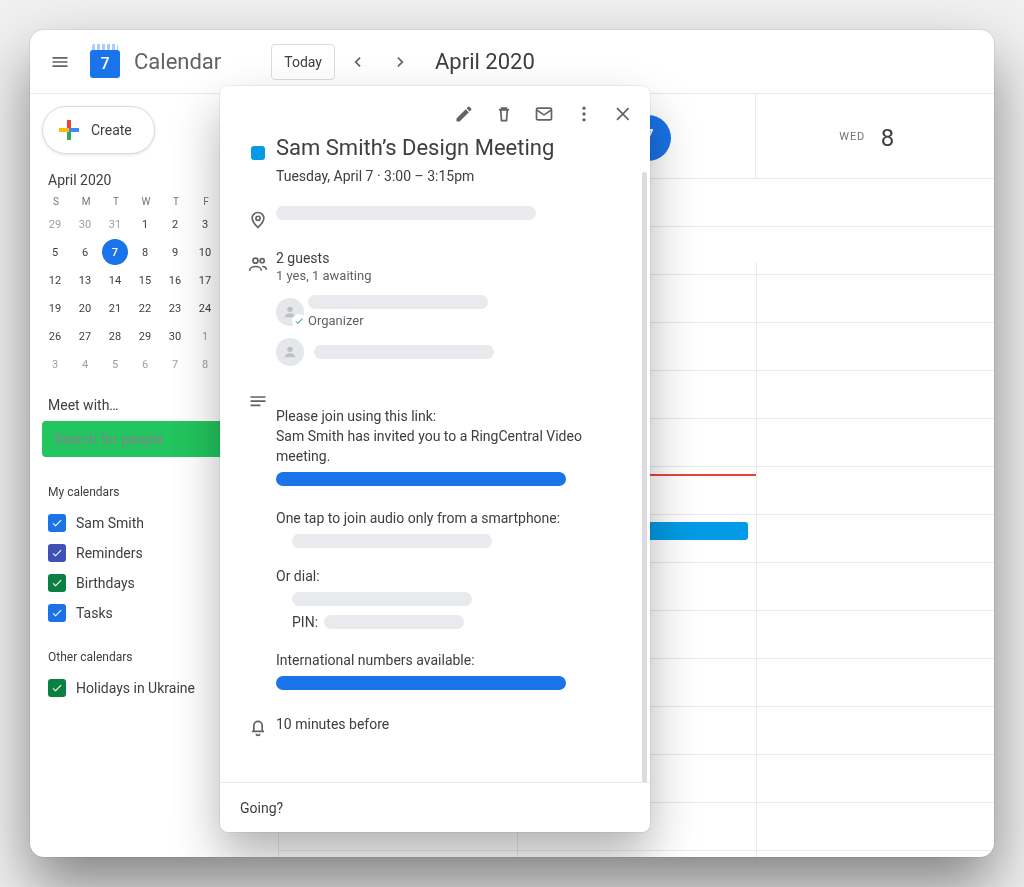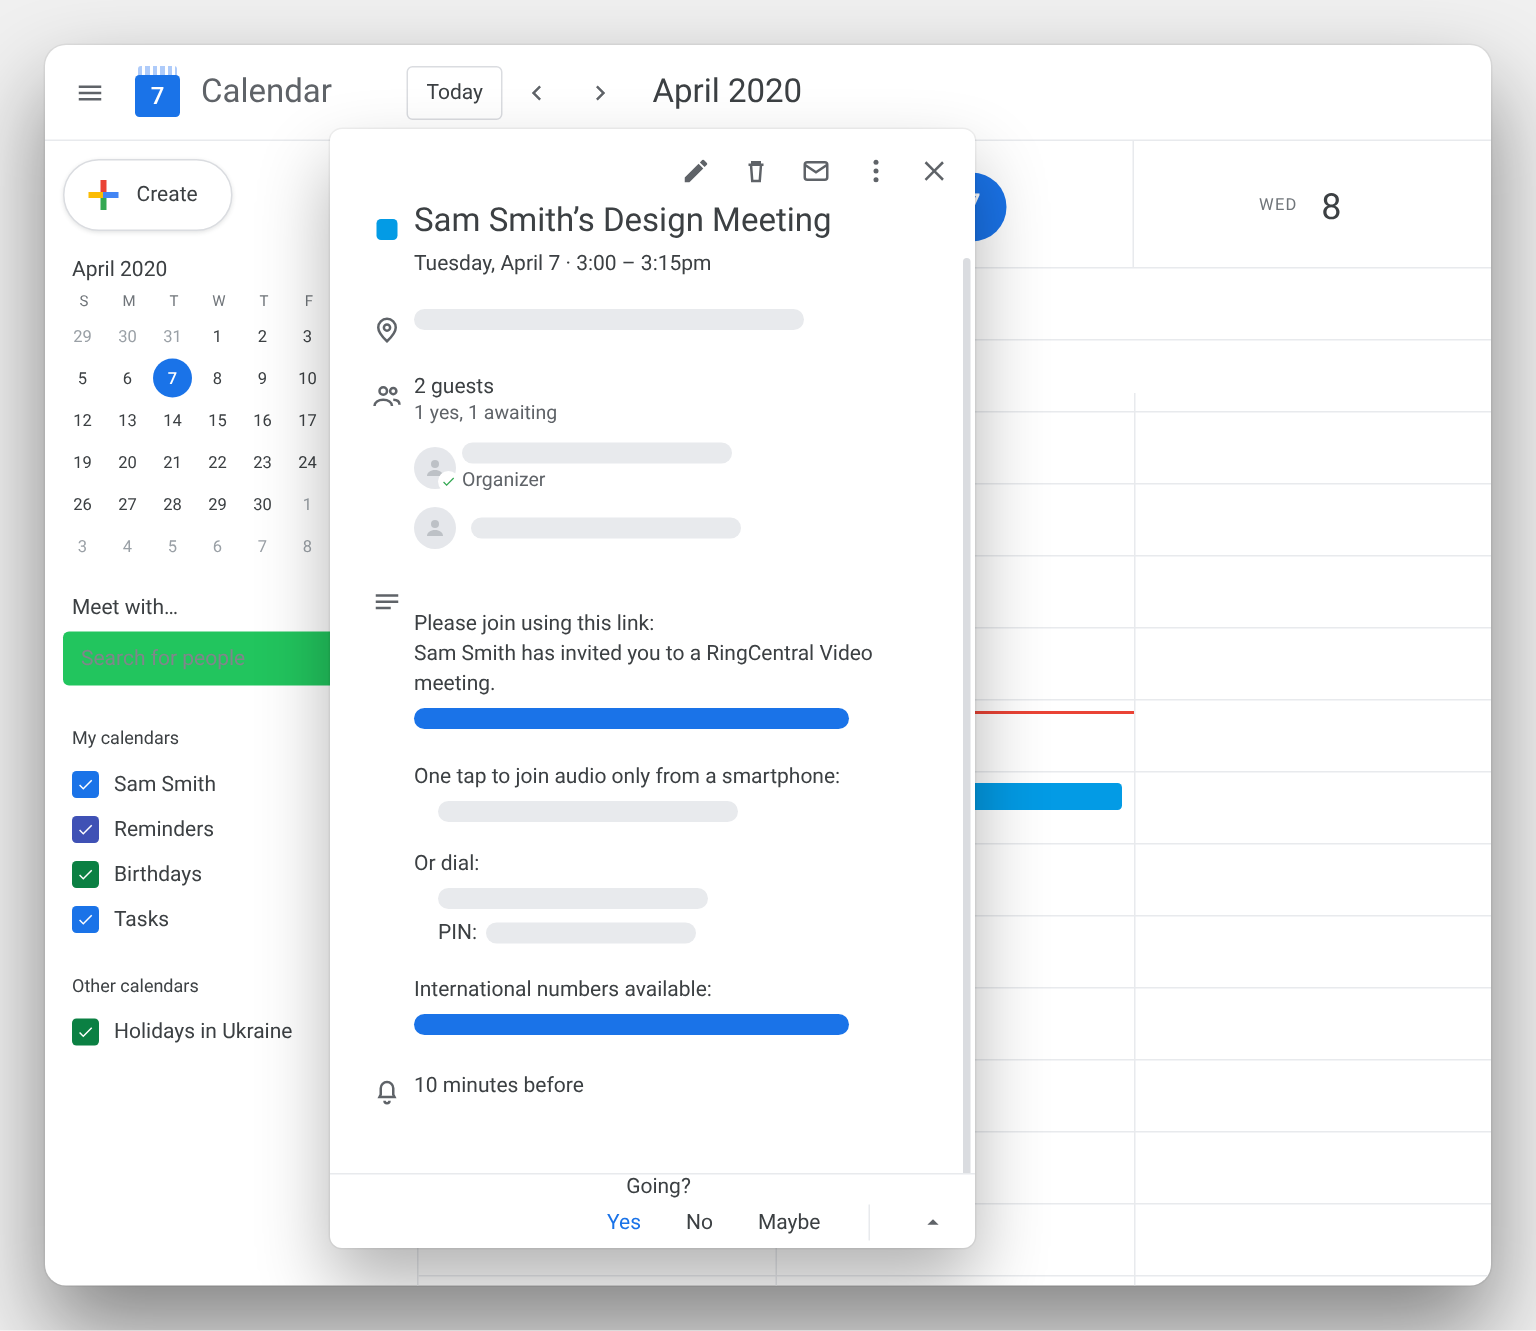--- a/index.html
+++ b/index.html
@@ -81,21 +81,21 @@
   .e-sub { font-size:14px; color:#3c4043; margin-top:6px; }
   .ph { background:#e8eaed; border-radius:8px; height:14px; }
   .ph-blue { background:#1a73e8; border-radius:8px; height:14px; }
   .avatar { width:28px; height:28px; border-radius:50%; background:#e5e7eb; display:inline-flex; align-items:center; justify-content:center; color:#9aa0a6; position:relative; }
   .checkbadge{ position:absolute; right:-2px; bottom:-2px; width:14px; height:14px; border-radius:50%; background:#fff; display:flex; align-items:center; justify-content:center; }
   .desc { font-size:14px; color:#3c4043; line-height:20px; }
   .sublabel{ font-size:13px; color:#5f6368; }
 
   .p-footer {
     height:50px; border-top:1px solid #e8eaed; display:flex; align-items:center; padding:0 12px 0 20px;
-    font-size:14px; color:#3c4043;flex-direction:column;
+    font-size:14px; color:#3c4043;
   }
   .rsvp { margin-left:auto; display:flex; align-items:center; gap:18px; }
   .rsvp .yes { color:#1a73e8; }
   .rsvp button { border:none; background:none; font-size:14px; cursor:pointer; color:#3c4043; }
   .vdiv { width:1px; height:24px; background:#e8eaed; margin:0 8px; }
 </style>
 </head>
 <body>
 
 <div class="frame">
@@ -425,28 +425,17 @@
               <svg width="20" height="20" viewBox="0 0 24 24" fill="none" stroke="#5f6368" stroke-width="2">
                 <path d="M18 16H6l1-2V9a5 5 0 0 1 10 0v5l1 2zM10 19a2 2 0 0 0 4 0"></path>
               </svg>
             </div>
           <div class="p-content desc">10 minutes before</div>
         </div>
       </div>
 
       <div class="p-footer">
         <span>Going?</span>
-        <div class="rsvp">
-          <button class="yes">Yes</button>
-          <button>No</button>
-          <button>Maybe</button>
-          <div class="vdiv"></div>
-          <button class="iconbtn" style="width:32px;height:32px;">
-              <svg width="18" height="18" viewBox="0 0 24 24" fill="#5f6368">
-                <path d="M7 14l5-5 5 5z"></path>
-              </svg>
-            </button>
-        </div>
       </div>
     </div>
 
   </div>
 </div>
 
 </body></html>

